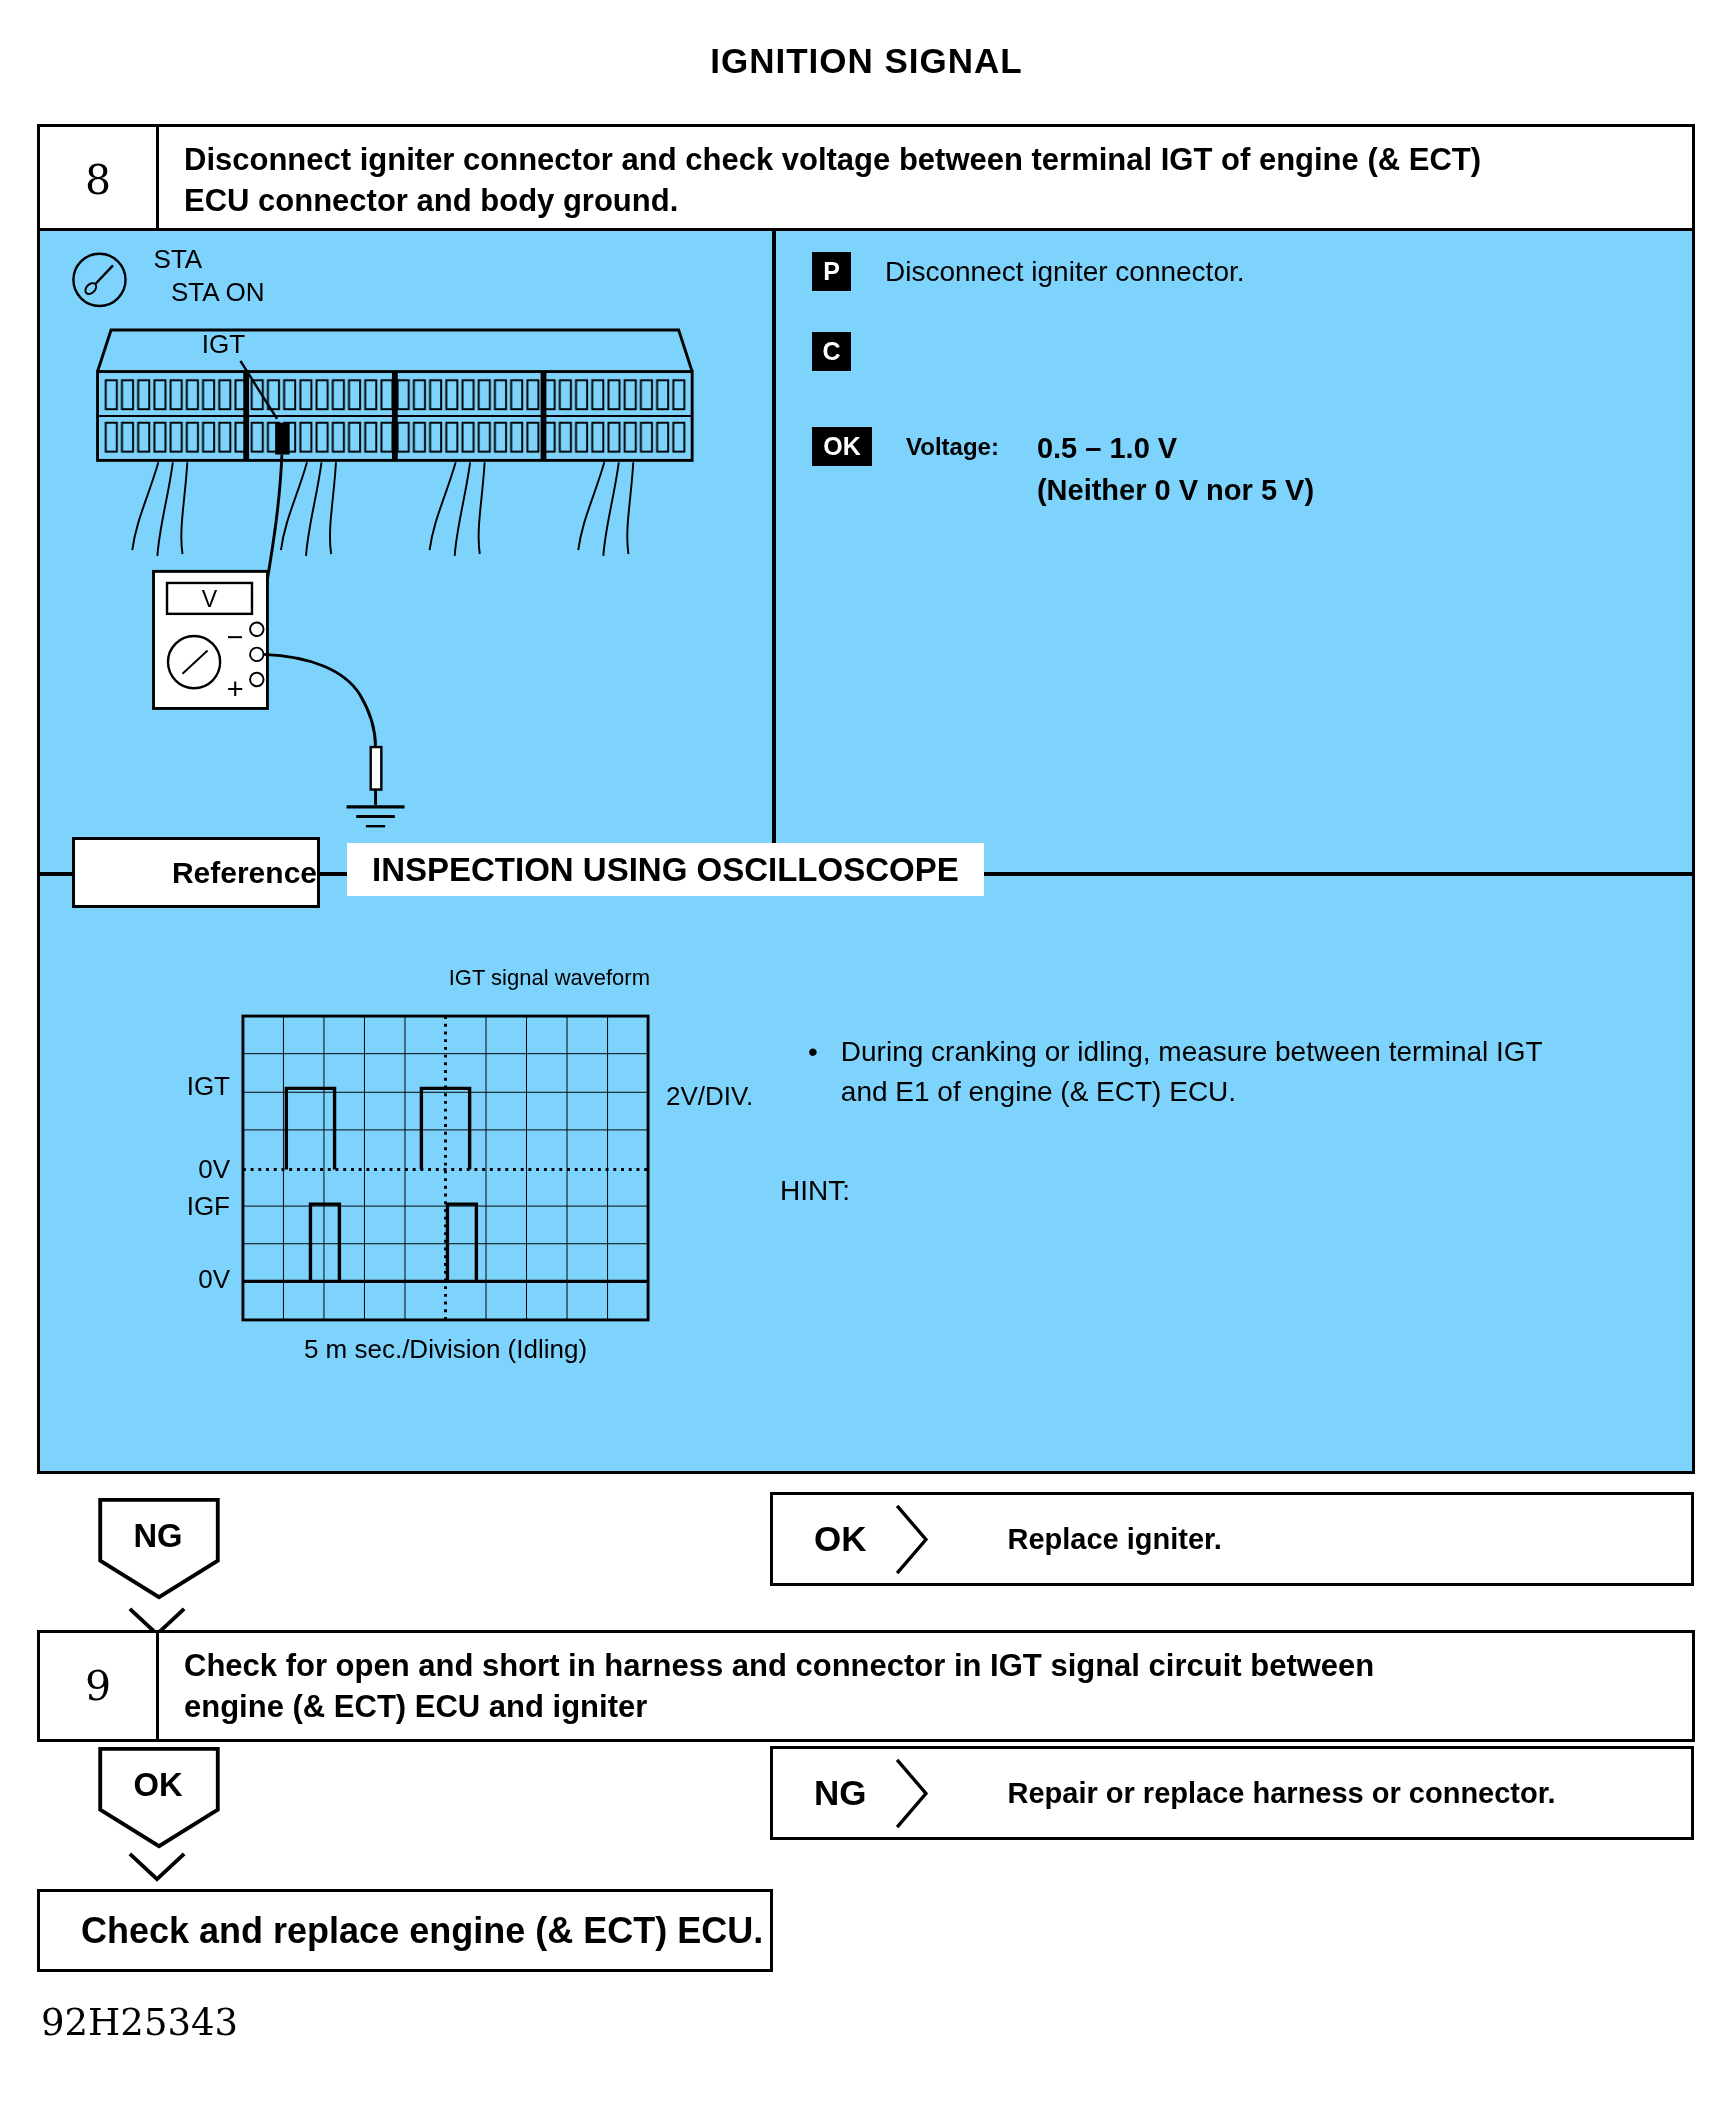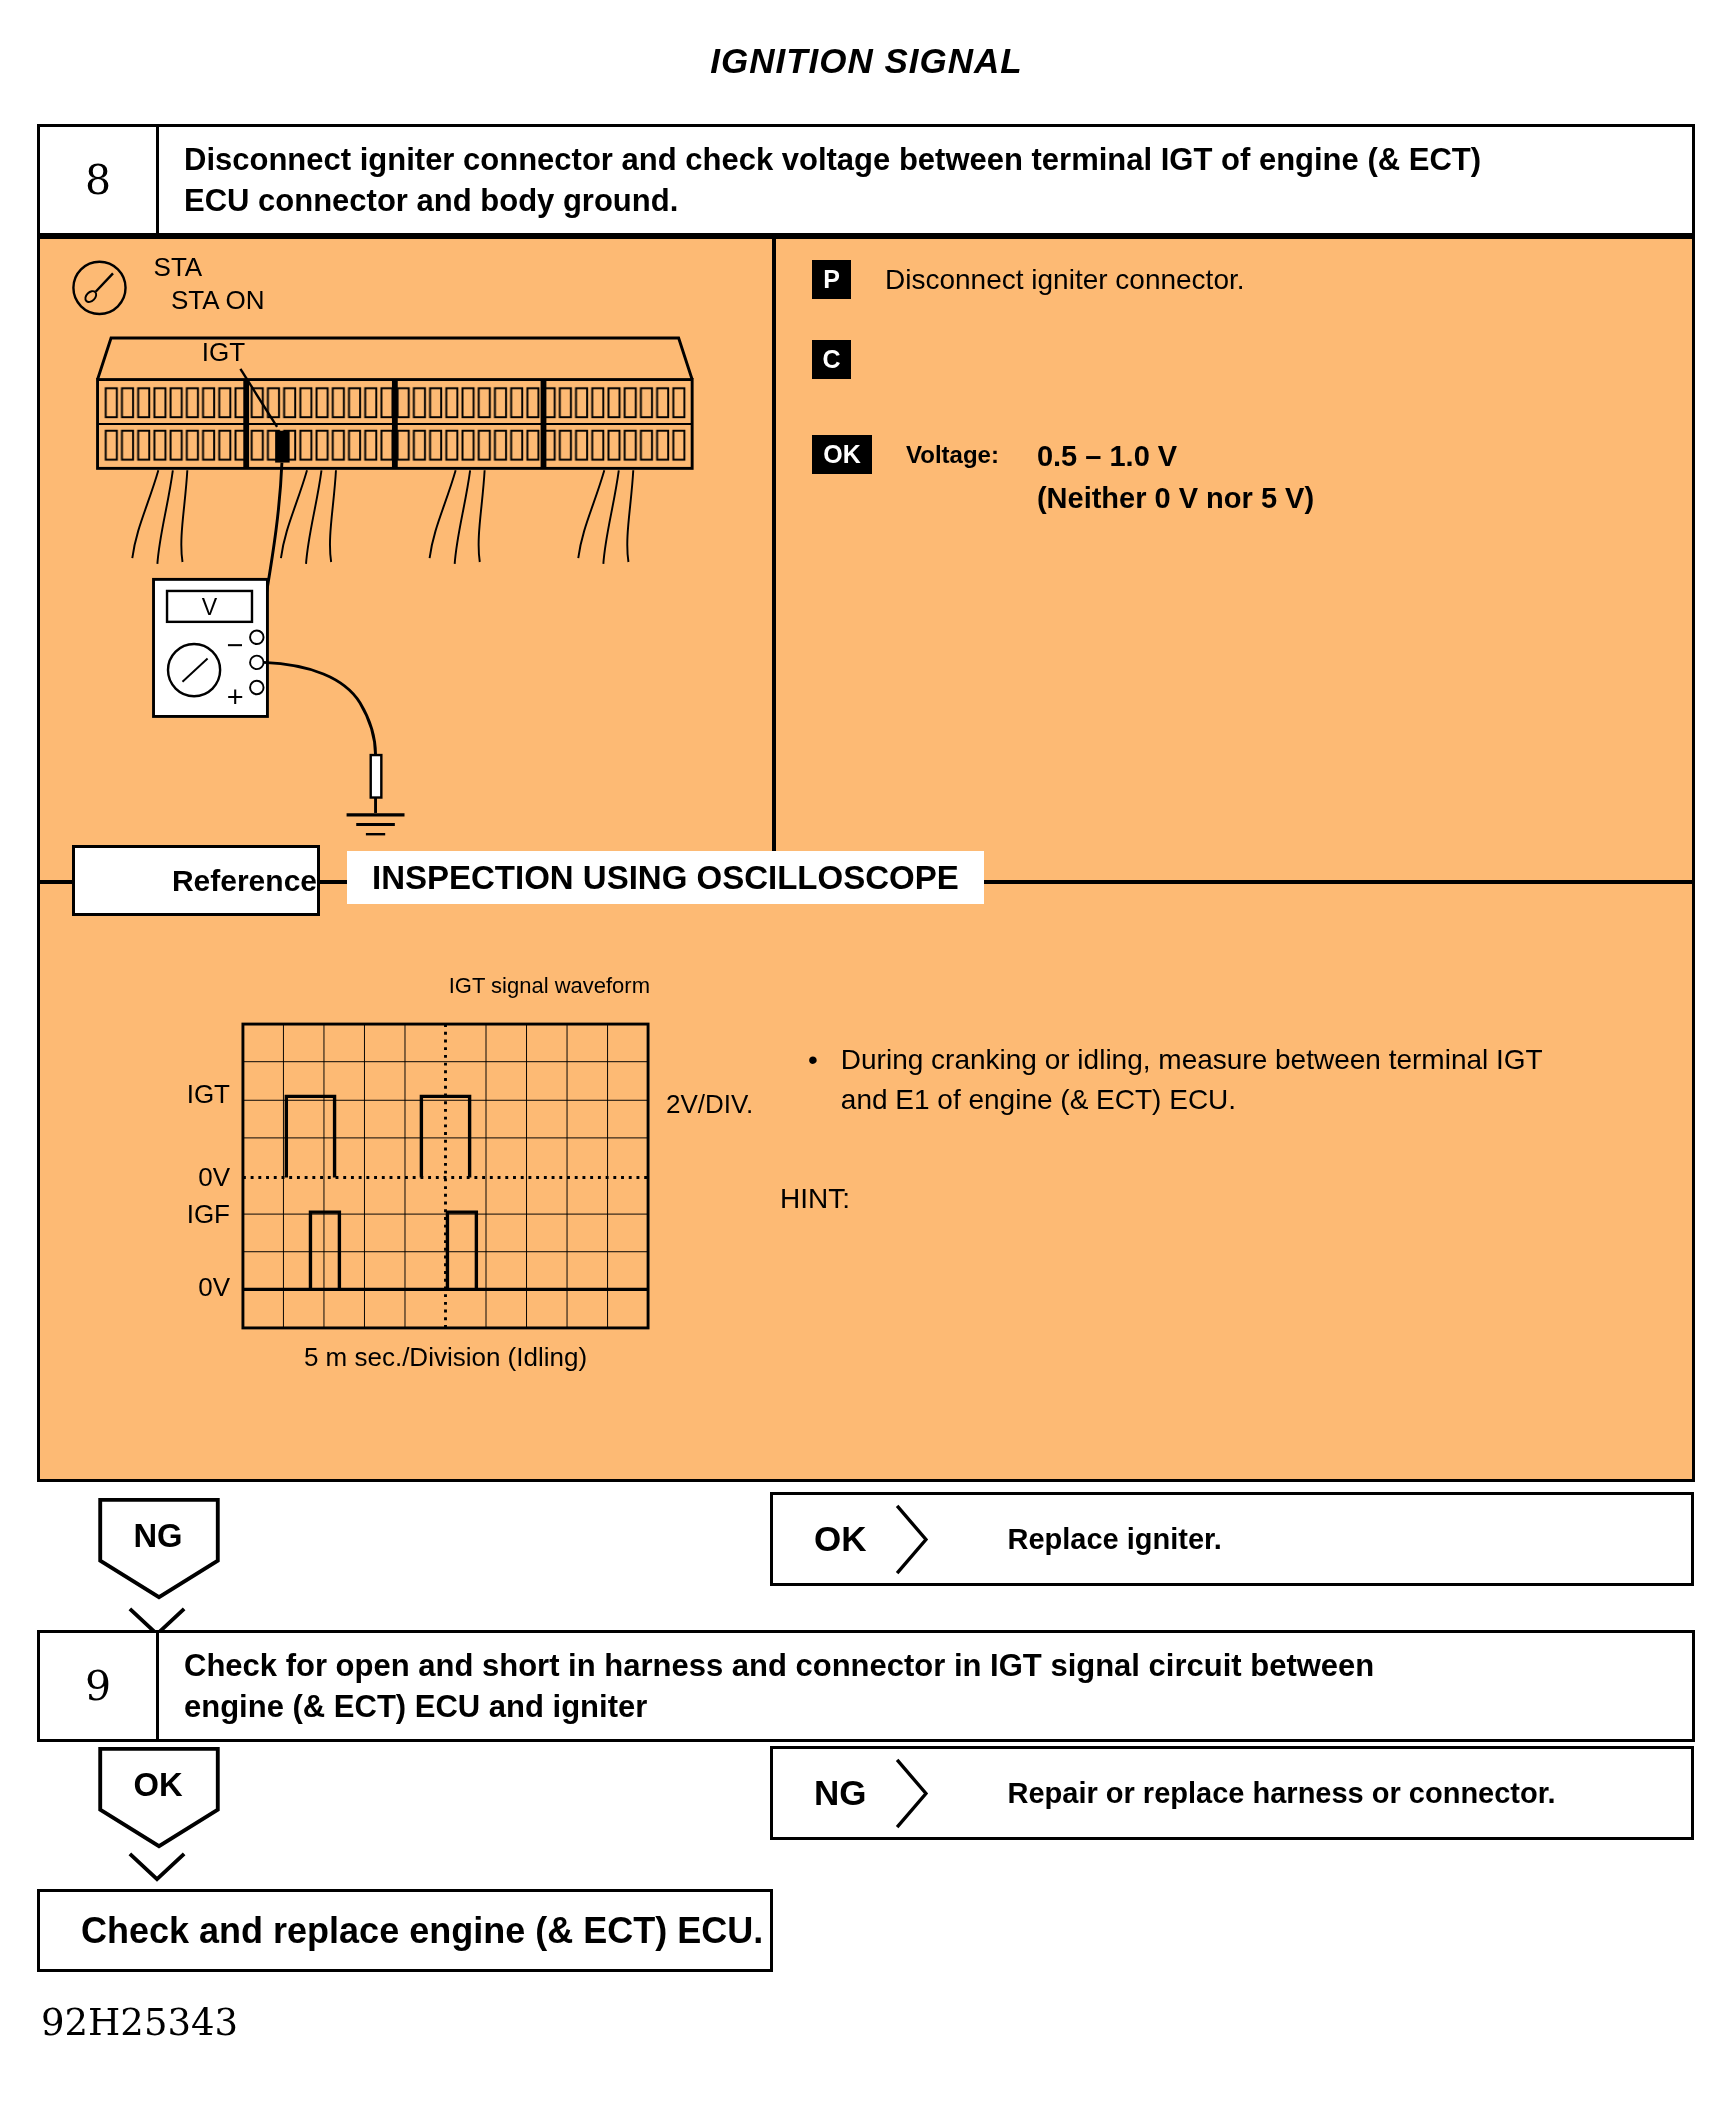--- a/index.html
+++ b/index.html
@@ -7,40 +7,40 @@
   .page {
     position: relative; width: 1733px; height: 2125px;
     background: #fff; color: #000;
     font-family: "Liberation Sans", sans-serif;
     overflow: hidden;
   }
   .serif { font-family: "DejaVu Serif", serif; }
 
   .title {
     position: absolute; top: 41px; left: 0; width: 100%;
-    text-align: center; font-size: 35px; font-weight: 700; letter-spacing: 1px; font-style: italic;
+    text-align: center; font-size: 35px; font-weight: 700; letter-spacing: 1px;
   }
 
   .step-box {
     position: absolute; left: 37px; width: 1658px; height: 112px;
     border: 3.9px solid #000; display: flex; background: #fff;
   }
   .step-num {
     width: 119px; border-right: 3.9px solid #000;
     display: flex; align-items: center; justify-content: center;
     font-size: 41px;
   }
   .step-text {
     padding: 11.6px 9.7px 0 25px; font-size: 31px; font-weight: 700;
     line-height: 41px; width: 1332px; max-width: 1332px;
   }
 
   .main-box {
-    position: absolute; left: 37px; top: 236px; width: 1658px; height: 1246px;
-    border: 3.9px solid #000; background: #fdba74;
+    position: absolute; left: 37px; top: 228px; width: 1658px; height: 1246px;
+    border: 3.9px solid #000; background: #7dd3fc;
   }
   .vdiv { position: absolute; left: 732px; top: 0; width: 3.9px; height: 641px; background: #000; }
   .hdiv { position: absolute; left: 0; top: 641px; width: 100%; height: 3.9px; background: #000; }
 
   .illus { position: absolute; left: 17.4px; top: 13.5px; }
   svg text { fill: #000; font-family: "Liberation Sans", sans-serif; }
 
   .proc { position: absolute; left: 772px; top: 21px; width: 869px; }
   .proc-row { display: flex; align-items: flex-start; margin-bottom: 41px; font-size: 28px; line-height: 39px; }
   .tag {

